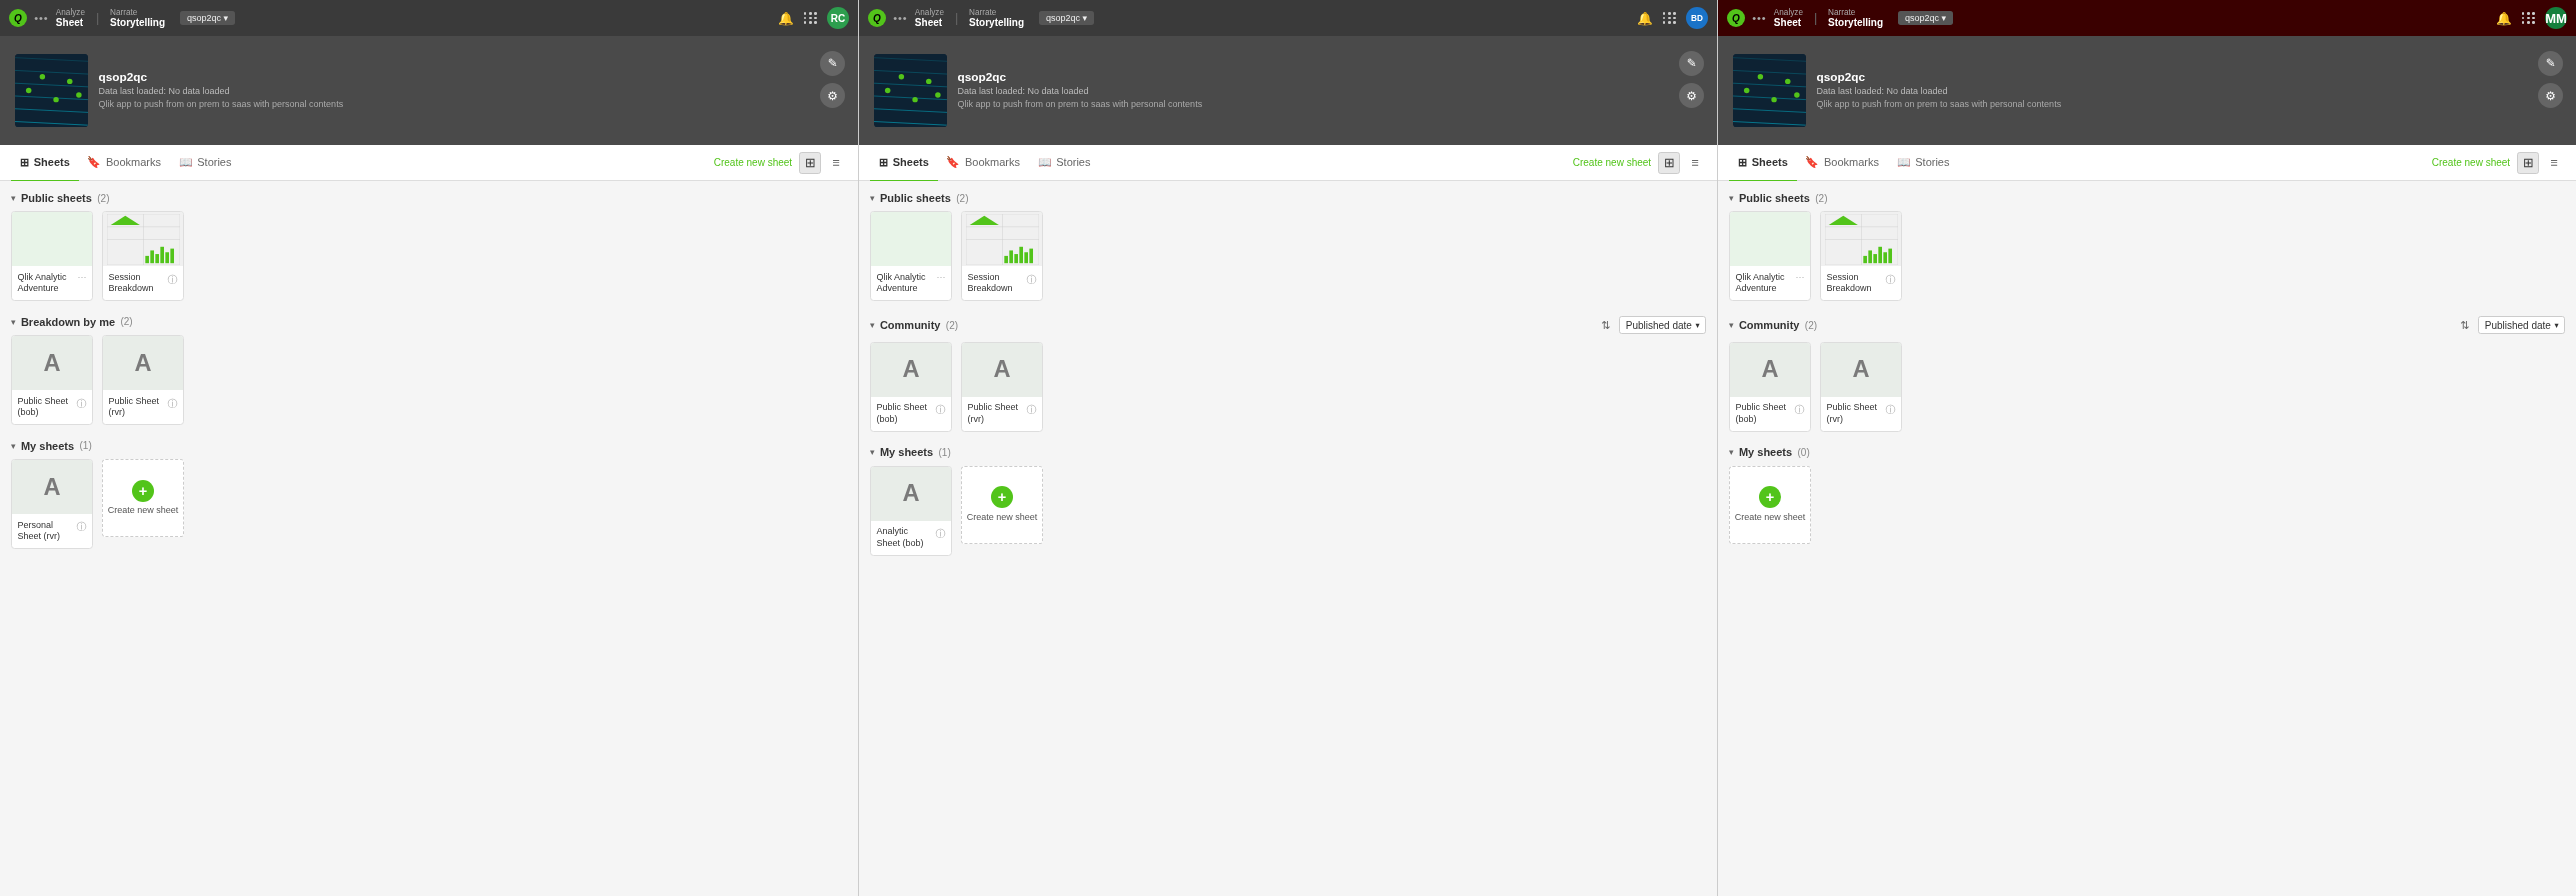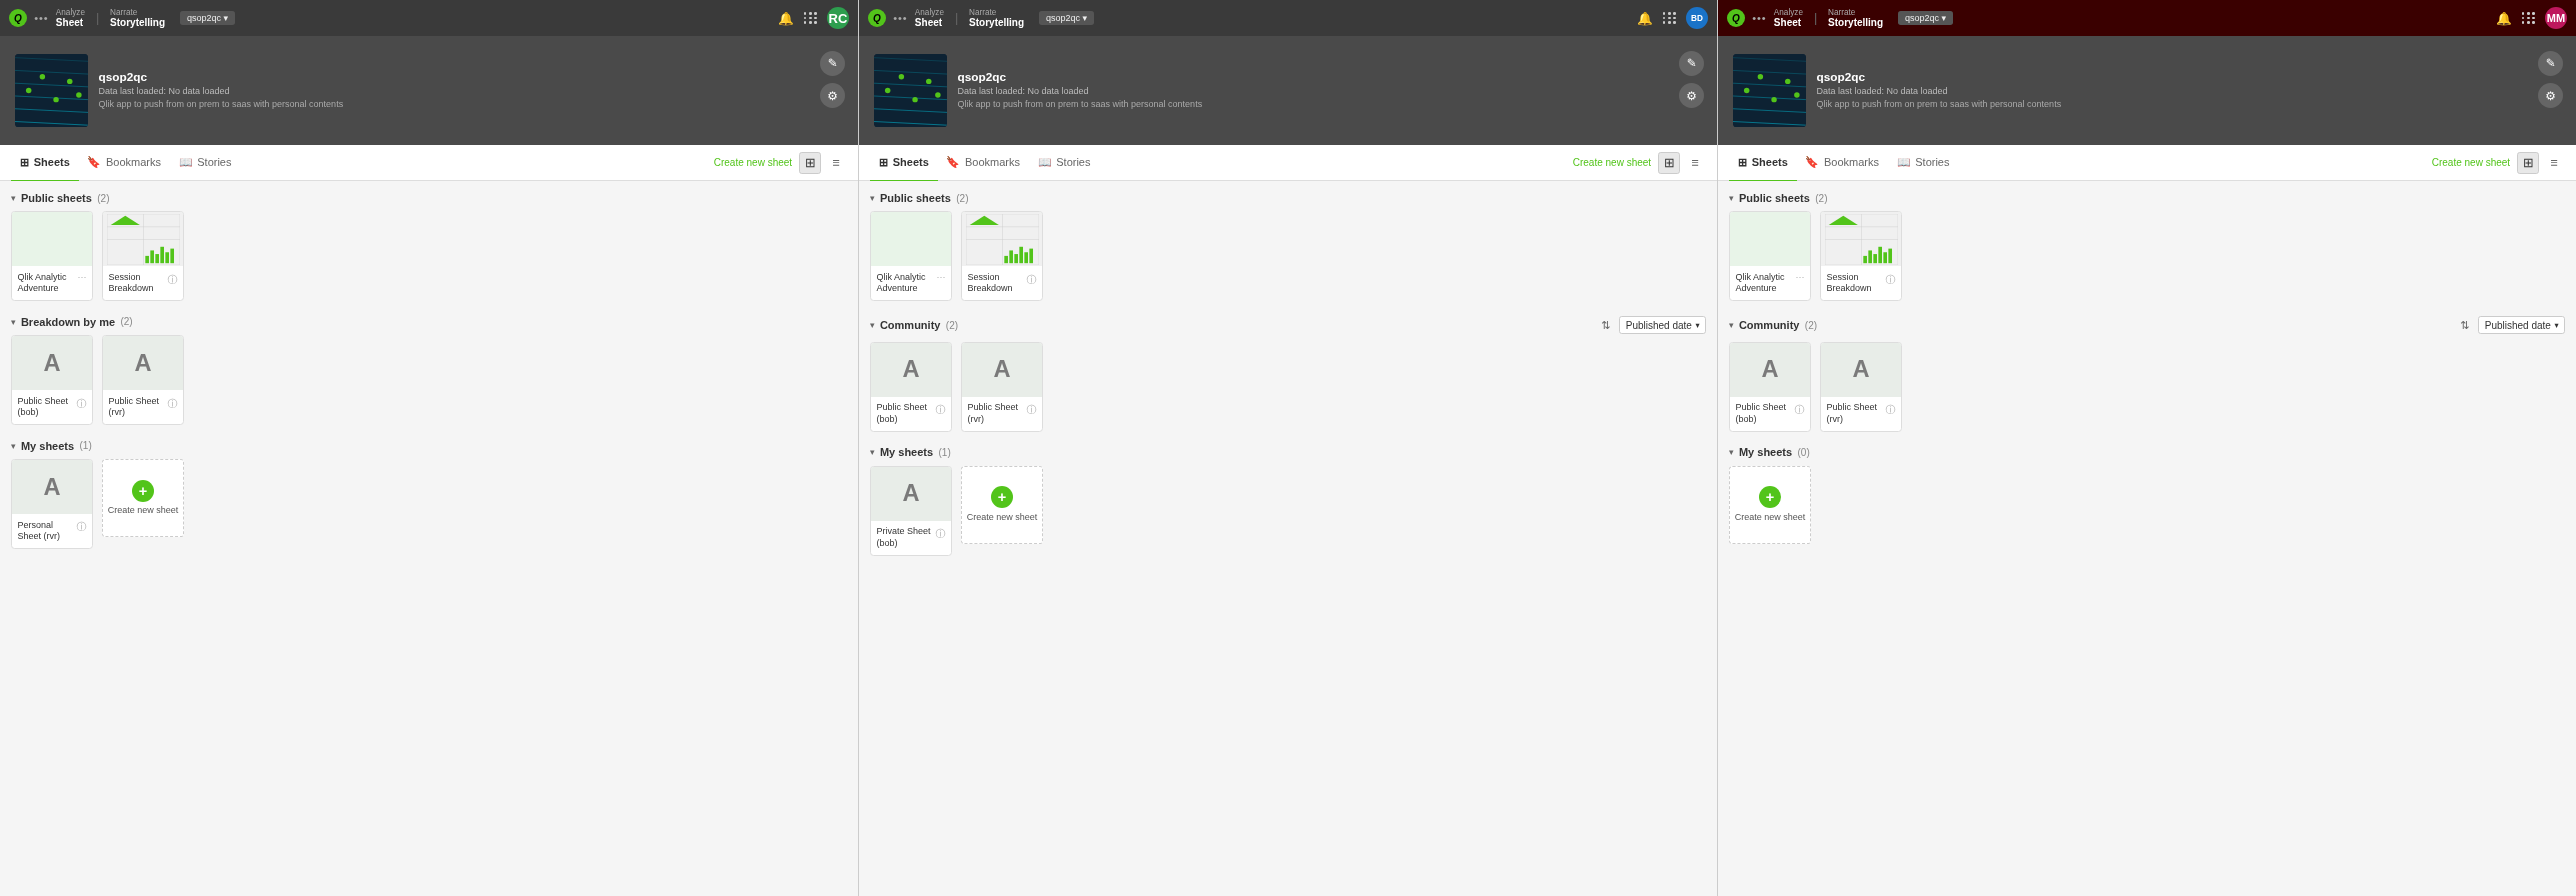--- a/index.html
+++ b/index.html
@@ -74,21 +74,21 @@
             <div style="width: 2.7px; height: 2.7px; background: rgb(204, 204, 204); border-radius: 50%;"></div>
             <div style="width: 2.7px; height: 2.7px; background: rgb(204, 204, 204); border-radius: 50%;"></div>
             <div style="width: 2.7px; height: 2.7px; background: rgb(204, 204, 204); border-radius: 50%;"></div>
             <div style="width: 2.7px; height: 2.7px; background: rgb(204, 204, 204); border-radius: 50%;"></div>
             <div style="width: 2.7px; height: 2.7px; background: rgb(204, 204, 204); border-radius: 50%;"></div>
             <div style="width: 2.7px; height: 2.7px; background: rgb(204, 204, 204); border-radius: 50%;"></div>
             <div style="width: 2.7px; height: 2.7px; background: rgb(204, 204, 204); border-radius: 50%;"></div>
             <div style="width: 2.7px; height: 2.7px; background: rgb(204, 204, 204); border-radius: 50%;"></div>
             <div style="width: 2.7px; height: 2.7px; background: rgb(204, 204, 204); border-radius: 50%;"></div>
           </span>
-          <div style="width: 22px; height: 22px; border-radius: 50%; background: rgb(45, 158, 78); display: flex; align-items: center; justify-content: center; font-size: 13px; font-weight: bold; color: rgb(255, 255, 255); cursor: pointer;">RC</div>
+          <div style="width: 22px; height: 22px; border-radius: 50%; background: rgb(45, 158, 78); display: flex; align-items: center; justify-content: center; font-size: 10px; font-weight: bold; color: rgb(255, 255, 255); cursor: pointer;">RC</div>
         </div>
       </div>
       <div class="app-header">
         <div class="app-thumb">
           <svg width="73" height="73" viewBox="0 0 80 80">
             <rect width="80" height="80" fill="#0d2233"></rect>
             <line x1="0" y1="4" x2="80" y2="8" stroke="rgba(0,188,212,0.2)" stroke-width="1"></line>
             <line x1="0" y1="18" x2="80" y2="22" stroke="rgba(0,188,212,0.28)" stroke-width="1"></line>
             <line x1="0" y1="32" x2="80" y2="36" stroke="rgba(0,188,212,0.36)" stroke-width="1"></line>
             <line x1="0" y1="46" x2="80" y2="50" stroke="rgba(0,188,212,0.44)" stroke-width="1"></line>
@@ -385,21 +385,21 @@
             <span style="color: rgb(102, 102, 102); font-size: 9px;">▾</span>
             <span style="font-size: 11px; font-weight: 600; color: rgb(51, 51, 51);">My sheets</span>
             <span style="color: rgb(136, 136, 136); font-size: 10px;">(1)</span>
           </div>
           <div class="cards-grid" style="display: flex; flex-wrap: wrap; gap: 9px;">
             <div class="sheet-card">
               <div class="sheet-thumb" style="height: 54px; position: relative; overflow: hidden;">
                 <div style="background: rgb(232, 237, 232); width: 100%; height: 100%; display: flex; align-items: center; justify-content: center; font-size: 23.6px; font-weight: bold; color: rgb(122, 122, 122);">A</div>
               </div>
               <div class="sheet-label">
-                <span class="sheet-label-text" style="font-size: 9px; color: rgb(51, 51, 51); flex: 1 1 0%; line-height: 1.3;">Private Sheet (bob)</span>
+                <span class="sheet-label-text" style="font-size: 9px; color: rgb(51, 51, 51); flex: 1 1 0%; line-height: 1.3;">Analytic Sheet (bob)</span>
                 <span class="info-icon" style="color: rgb(170, 170, 170); font-size: 10px; cursor: pointer;">ⓘ</span>
               </div>
             </div>
             <div class="create-card">
               <div class="create-plus">+</div>
               <div class="create-label">Create new sheet</div>
             </div>
           </div>
         </div>
       </div>
@@ -428,21 +428,21 @@
             <div style="width: 2.7px; height: 2.7px; background: rgb(204, 204, 204); border-radius: 50%;"></div>
             <div style="width: 2.7px; height: 2.7px; background: rgb(204, 204, 204); border-radius: 50%;"></div>
             <div style="width: 2.7px; height: 2.7px; background: rgb(204, 204, 204); border-radius: 50%;"></div>
             <div style="width: 2.7px; height: 2.7px; background: rgb(204, 204, 204); border-radius: 50%;"></div>
             <div style="width: 2.7px; height: 2.7px; background: rgb(204, 204, 204); border-radius: 50%;"></div>
             <div style="width: 2.7px; height: 2.7px; background: rgb(204, 204, 204); border-radius: 50%;"></div>
             <div style="width: 2.7px; height: 2.7px; background: rgb(204, 204, 204); border-radius: 50%;"></div>
             <div style="width: 2.7px; height: 2.7px; background: rgb(204, 204, 204); border-radius: 50%;"></div>
             <div style="width: 2.7px; height: 2.7px; background: rgb(204, 204, 204); border-radius: 50%;"></div>
           </span>
-          <div style="width: 22px; height: 22px; border-radius: 50%; background: #be185d; display: flex; align-items: center; justify-content: center; font-size: 11px; font-weight: bold; color: rgb(255, 255, 255); cursor: pointer;">MM</div>
+          <div style="width: 22px; height: 22px; border-radius: 50%; background: #15803d; display: flex; align-items: center; justify-content: center; font-size: 13px; font-weight: bold; color: rgb(255, 255, 255); cursor: pointer;">MM</div>
         </div>
       </div>
       <div class="app-header">
         <div class="app-thumb">
           <svg width="73" height="73" viewBox="0 0 80 80">
             <rect width="80" height="80" fill="#0d2233"></rect>
             <line x1="0" y1="4" x2="80" y2="8" stroke="rgba(0,188,212,0.2)" stroke-width="1"></line>
             <line x1="0" y1="18" x2="80" y2="22" stroke="rgba(0,188,212,0.28)" stroke-width="1"></line>
             <line x1="0" y1="32" x2="80" y2="36" stroke="rgba(0,188,212,0.36)" stroke-width="1"></line>
             <line x1="0" y1="46" x2="80" y2="50" stroke="rgba(0,188,212,0.44)" stroke-width="1"></line>

